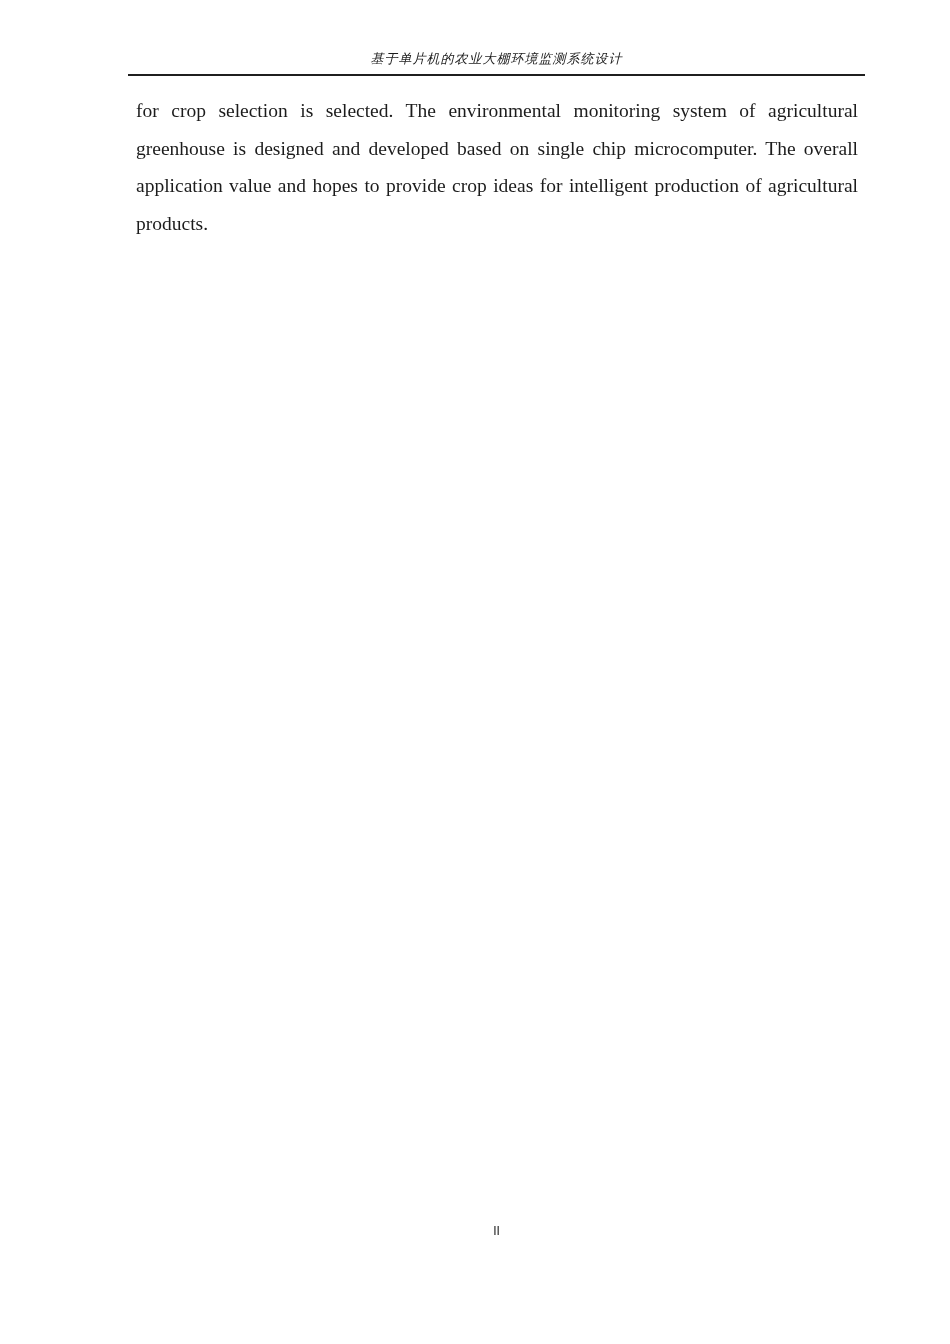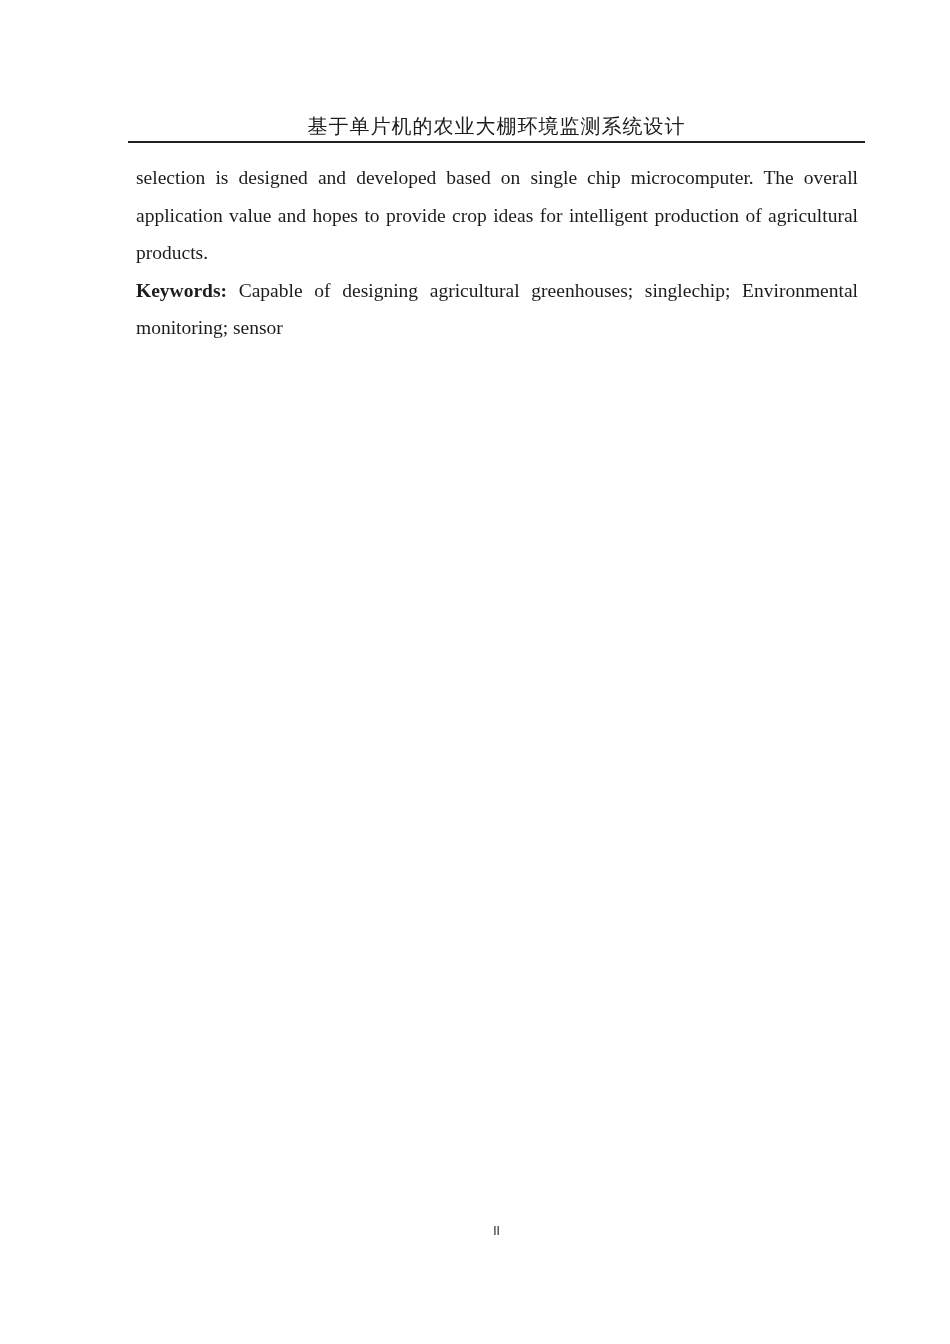--- a/index.html
+++ b/index.html
@@ -16,26 +16,27 @@
     font-family: "Liberation Serif", "DejaVu Serif", serif;
     color: #1c1c1c;
   }
   .content {
     position: absolute;
     left: 128px;
     top: 0;
     width: 737px;
   }
   .doc-header {
-    margin-top: 114px;
+    margin-top: 47px;
     text-align: center;
-    font-size: 20px;
+    font-size: 13px;
     line-height: 24px;
     letter-spacing: 1px;
     padding-bottom: 1px;
+    font-style: italic;
   }
   .header-rule {
     height: 2px;
     background: #1f1f1f;
     margin-top: 2px;
   }
   .doc-body {
     margin: 16px 7px 0 8px; 
     font-size: 19.5px;
   }
@@ -70,32 +71,26 @@
 <div class="page">
   <div class="content">
 
     <div class="doc-header">
       <span>基于单片机的农业大棚环境监测系统设计</span>
     </div>
     <div class="header-rule"></div>
 
     <div class="doc-body">
       <div>
-        <div class="jline">selection is designed and developed based on single chip microcomputer. The overall</div>
+        <div class="jline">for crop selection is selected. The environmental monitoring system of agricultural</div>
+        <div class="jline">greenhouse is designed and developed based on single chip microcomputer. The overall</div>
         <div class="jline">application value and hopes to provide crop ideas for intelligent production of agricultural</div>
         <div class="jline lastline">products.</div>
       </div>
 
-      <div>
-        <div class="jline">
-          <span class="kw-label">Keywords:</span>
-          <span>Capable of designing agricultural greenhouses; singlechip; Environmental</span>
-        </div>
-        <div class="jline lastline">monitoring; sensor</div>
-      </div>
     </div>
 
   </div>
 
   <div class="page-number">
     <span>II</span>
   </div>
 </div>
 
 </body></html>

